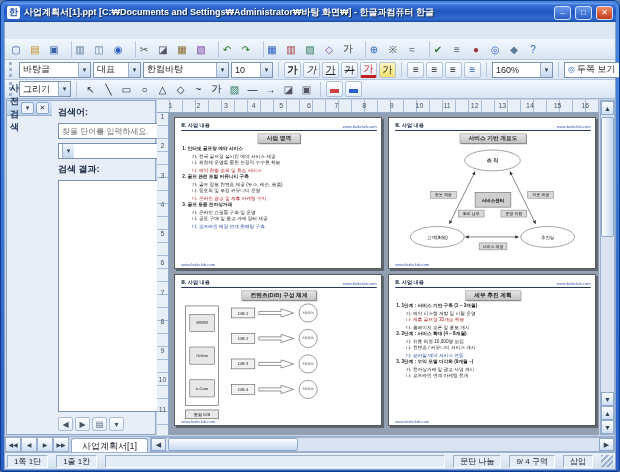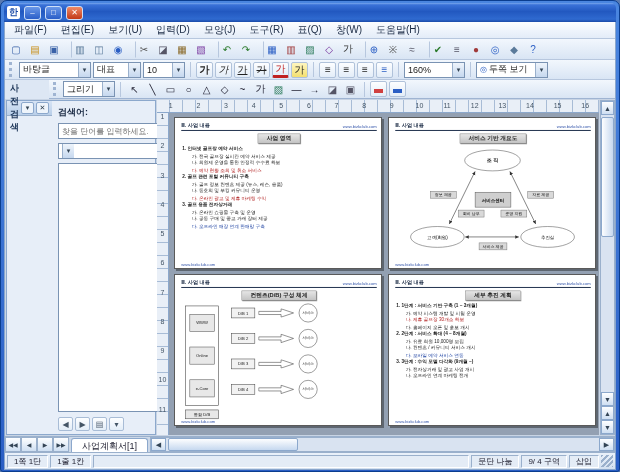--- a/index.html
+++ b/index.html
@@ -25,21 +25,21 @@
     background:linear-gradient(#6a98e8,#2a5ec8);flex:0 0 auto;}
   .winbtn.close{background:linear-gradient(#ef8a66,#c23a18);}
   
   .client{position:relative;height:448px;background:#dde7f4;border:1px solid #89a6cc;border-top:none;}
   .row{position:absolute;left:0;right:0;display:flex;align-items:center;}
   .grip{width:5px;height:80%;margin:0 3px 0 2px;border-left:3px dotted #9fb4d2;flex:0 0 auto;}
   .menubar{top:0;height:17px;background:linear-gradient(#fbfdff,#e3ecf8);border-bottom:1px solid #b7c7de;padding-left:2px;}
   .menuitem{padding:1px 7px;font-size:10px;color:#1a2a44;}
   .tb1{top:17px;height:21px;background:linear-gradient(#f2f7fd,#d9e5f4);border-bottom:1px solid #b7c7de;padding-left:2px;gap:1px;}
   .tb2{top:38px;height:20px;background:linear-gradient(#f2f7fd,#d9e5f4);border-bottom:1px solid #b7c7de;padding-left:2px;gap:2px;}
-  .tb3{top:58px;height:19px;background:linear-gradient(#f2f7fd,#d9e5f4);border-bottom:1px solid #9fb4d2;padding-left:2px;gap:2px;margin-left:44px;}
+  .tb3{top:58px;height:19px;background:linear-gradient(#f2f7fd,#d9e5f4);border-bottom:1px solid #9fb4d2;padding-left:2px;gap:2px;}
   .tbico{width:18px;height:17px;display:flex;align-items:center;justify-content:center;
     font-size:10px;border:1px solid transparent;border-radius:2px;flex:0 0 auto;}
   .tb1 span.tbico:nth-of-type(4),.tb1 span.tbico:nth-of-type(7),
   .tb1 span.tbico:nth-of-type(11),.tb1 span.tbico:nth-of-type(13),
   .tb1 span.tbico:nth-of-type(18),.tb1 span.tbico:nth-of-type(21){
     margin-left:7px;border-left:1px solid #b7c7de;border-radius:0;}
   .combo{display:flex;align-items:center;background:#fff;border:1px solid #7a93b3;
     height:16px;font-size:9px;gap:2px;padding-left:3px;flex:0 0 auto;overflow:hidden;}
   .combo .cval{white-space:nowrap;overflow:hidden;flex:1;}
   .combo .arr{width:12px;height:14px;border-left:1px solid #9ab0cc;flex:0 0 auto;
@@ -129,53 +129,42 @@
     font-size:6px;color:#345;display:flex;align-items:center;justify-content:center;flex:0 0 auto;}
   .doctab{background:#fff;border:1px solid #8ca8cc;border-bottom:none;border-radius:3px 3px 0 0;
     font-size:9px;padding:1px 10px;margin:1px 2px 0 2px;color:#223;flex:0 0 auto;}
   .hscroll{flex:1;display:flex;border:1px solid #9ab0cc;background:#d9e3f1;}
   .htrack{flex:1;position:relative;}
   .hthumb{position:absolute;top:0;bottom:0;left:2px;width:130px;background:linear-gradient(#fdfeff,#c6d8ef);
     border:1px solid #8ca8cc;border-radius:2px;}
   .hscroll .sbarrow{height:auto;width:15px;}
   
   .statusbar{position:absolute;left:0;right:0;top:430px;height:17px;background:linear-gradient(#eaf1fa,#d3e0f0);
-    border-top:1px solid #9ab0cc;display:flex;align-items:center;padding:1px 2px;gap:2px;}
+    border-top:1px solid #9ab0cc;display:flex;align-items:center;padding:1px 2px;gap:8px;}
   .seg{height:13px;border:1px solid #aab;border-color:#9ab0cc #fff #fff #9ab0cc;background:#e4ecf6;
     font-size:8px;color:#223;display:flex;align-items:center;padding:0 6px;white-space:nowrap;}
   .seg.fill{flex:1;}
   .gripper{width:12px;height:12px;margin-left:auto;
     background:repeating-linear-gradient(135deg,#9ab0cc 0 2px,transparent 2px 4px);}
 </style>
 </head>
 <body>
 
 <div id="window">
 
   <div class="titlebar">
     <span class="appicon">한</span>
+    <span class="wtitle">사업계획서[1].ppt [C:₩Documents and Settings₩Administrator₩바탕 화면₩] - 한글과컴퓨터 한글</span>
     <span class="winbtn">–</span>
     <span class="winbtn">□</span>
     <span class="winbtn close">✕</span>
   </div>
 
   <div class="client">
 
-    <div class="row menubar">
-
-    <span class="menuitem">파일(F)</span>
-        <span class="menuitem">편집(E)</span>
-        <span class="menuitem">보기(U)</span>
-        <span class="menuitem">입력(D)</span>
-        <span class="menuitem">모양(J)</span>
-        <span class="menuitem">도구(R)</span>
-        <span class="menuitem">표(Q)</span>
-        <span class="menuitem">창(W)</span>
-        <span class="menuitem">도움말(H)</span>
-      </div>
 
     <div class="row tb1">
 
     <span class="tbico" style="color: rgb(58, 98, 168);">▢</span>
         <span class="tbico" style="color: rgb(200, 146, 30);">▤</span>
         <span class="tbico" style="color: rgb(58, 98, 168);">▣</span>
         <span class="tbico" style="color: rgb(90, 122, 154);">▥</span>
         <span class="tbico" style="color: rgb(90, 122, 154);">◫</span>
         <span class="tbico" style="color: rgb(42, 94, 196);">◉</span>
         <span class="tbico" style="color: rgb(85, 85, 85);">✂</span>
@@ -203,20 +192,24 @@
     <div class="row tb2">
       <span class="grip"></span>
       <div class="combo" style="width:72px">
         <span class="cval">바탕글</span>
         <span class="arr">▾</span>
       </div>
       <div class="combo" style="width:48px">
         <span class="cval">대표</span>
         <span class="arr">▾</span>
       </div>
+      <div class="combo" style="width:86px">
+        <span class="cval">한컴바탕</span>
+        <span class="arr">▾</span>
+      </div>
       <div class="combo" style="width:42px">
         <span class="cval">10</span>
         <span class="arr">▾</span>
       </div>
       <span class="vsep"></span>
       <span class="fmtbtn" style="font-weight:bold">가</span>
       <span class="fmtbtn" style="font-style:italic">가</span>
       <span class="fmtbtn" style="text-decoration:underline">가</span>
       <span class="fmtbtn" style="text-decoration:line-through">가</span>
       <span class="fmtbtn" style="color:#c02020;border-bottom:3px solid #c02020">가</span>
@@ -281,20 +274,21 @@
         </div>
         <div class="sbbody">
           <span class="sblabel">검색어:</span>
           <div class="sbsearchrow">
             <input class="sbinput" placeholder="찾을 단어를 입력하세요." style="">
             <span class="sbsrchbtn">∞</span>
           </div>
           <div class="combo" style="width:100%">
             <span class="arr">▾</span>
           </div>
+          <span class="sblabel">검색 결과:</span>
           <div class="sbresults"></div>
           <div class="sbminirow">
             <span class="minico">◀</span>
             <span class="minico">▶</span>
             <span class="minico">▤</span>
             <span class="minico">▾</span>
           </div>
         </div>
         <div class="sbtabs">
           <span class="sbtab">

